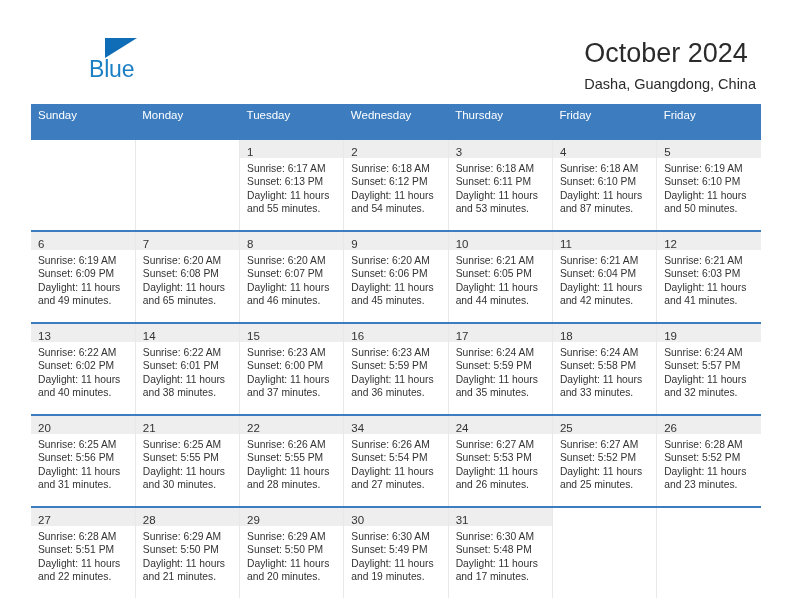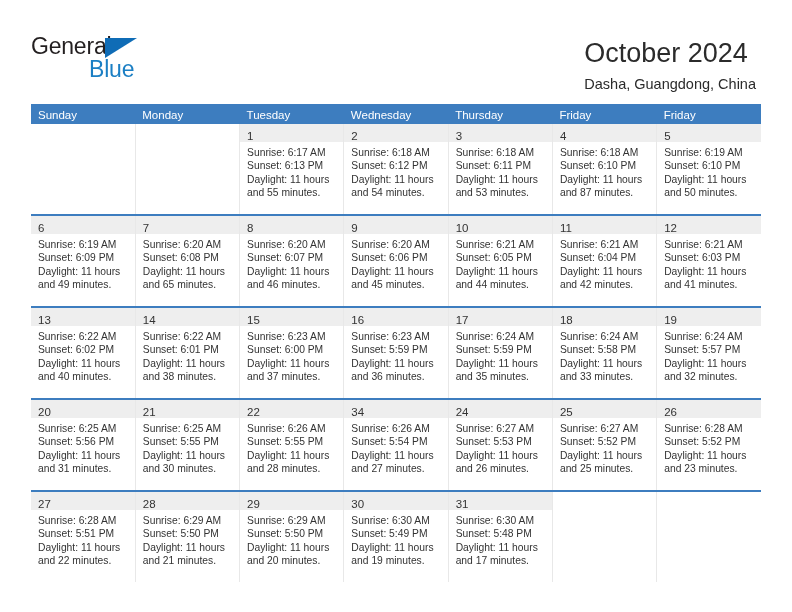--- a/index.html
+++ b/index.html
@@ -92,21 +92,21 @@
     width: 730px;
     border-collapse: collapse;
     table-layout: fixed;
   }
   .calendar th {
     background: #3d7dbf;
     color: #ffffff;
     font-size: 11.5px;
     font-weight: normal;
     text-align: left;
-    padding: 5px 0 0 7px;
+    padding: 5px 0 16px 7px;
     height: 10px;
     line-height: 13px;
     border: none;
   }
   .calendar td {
     vertical-align: top;
     padding: 0;
     border-top: 2px solid #3d7dbf;
     height: 90px;
     width: 104.28px;
@@ -146,21 +146,20 @@
   }
 </style>
 </head>
 <body>
 
 <div class="page">
 
   <div class="header">
 
     <div class="logo">
-      <span class="logo-general">General</span>
       <span class="logo-triangle"></span>
       <span class="logo-blue">Blue</span>
     </div>
 
     <div class="title-block">
       <div class="month-title">October 2024</div>
       <div class="location-subtitle">Dasha, Guangdong, China</div>
     </div>
 
   </div>

